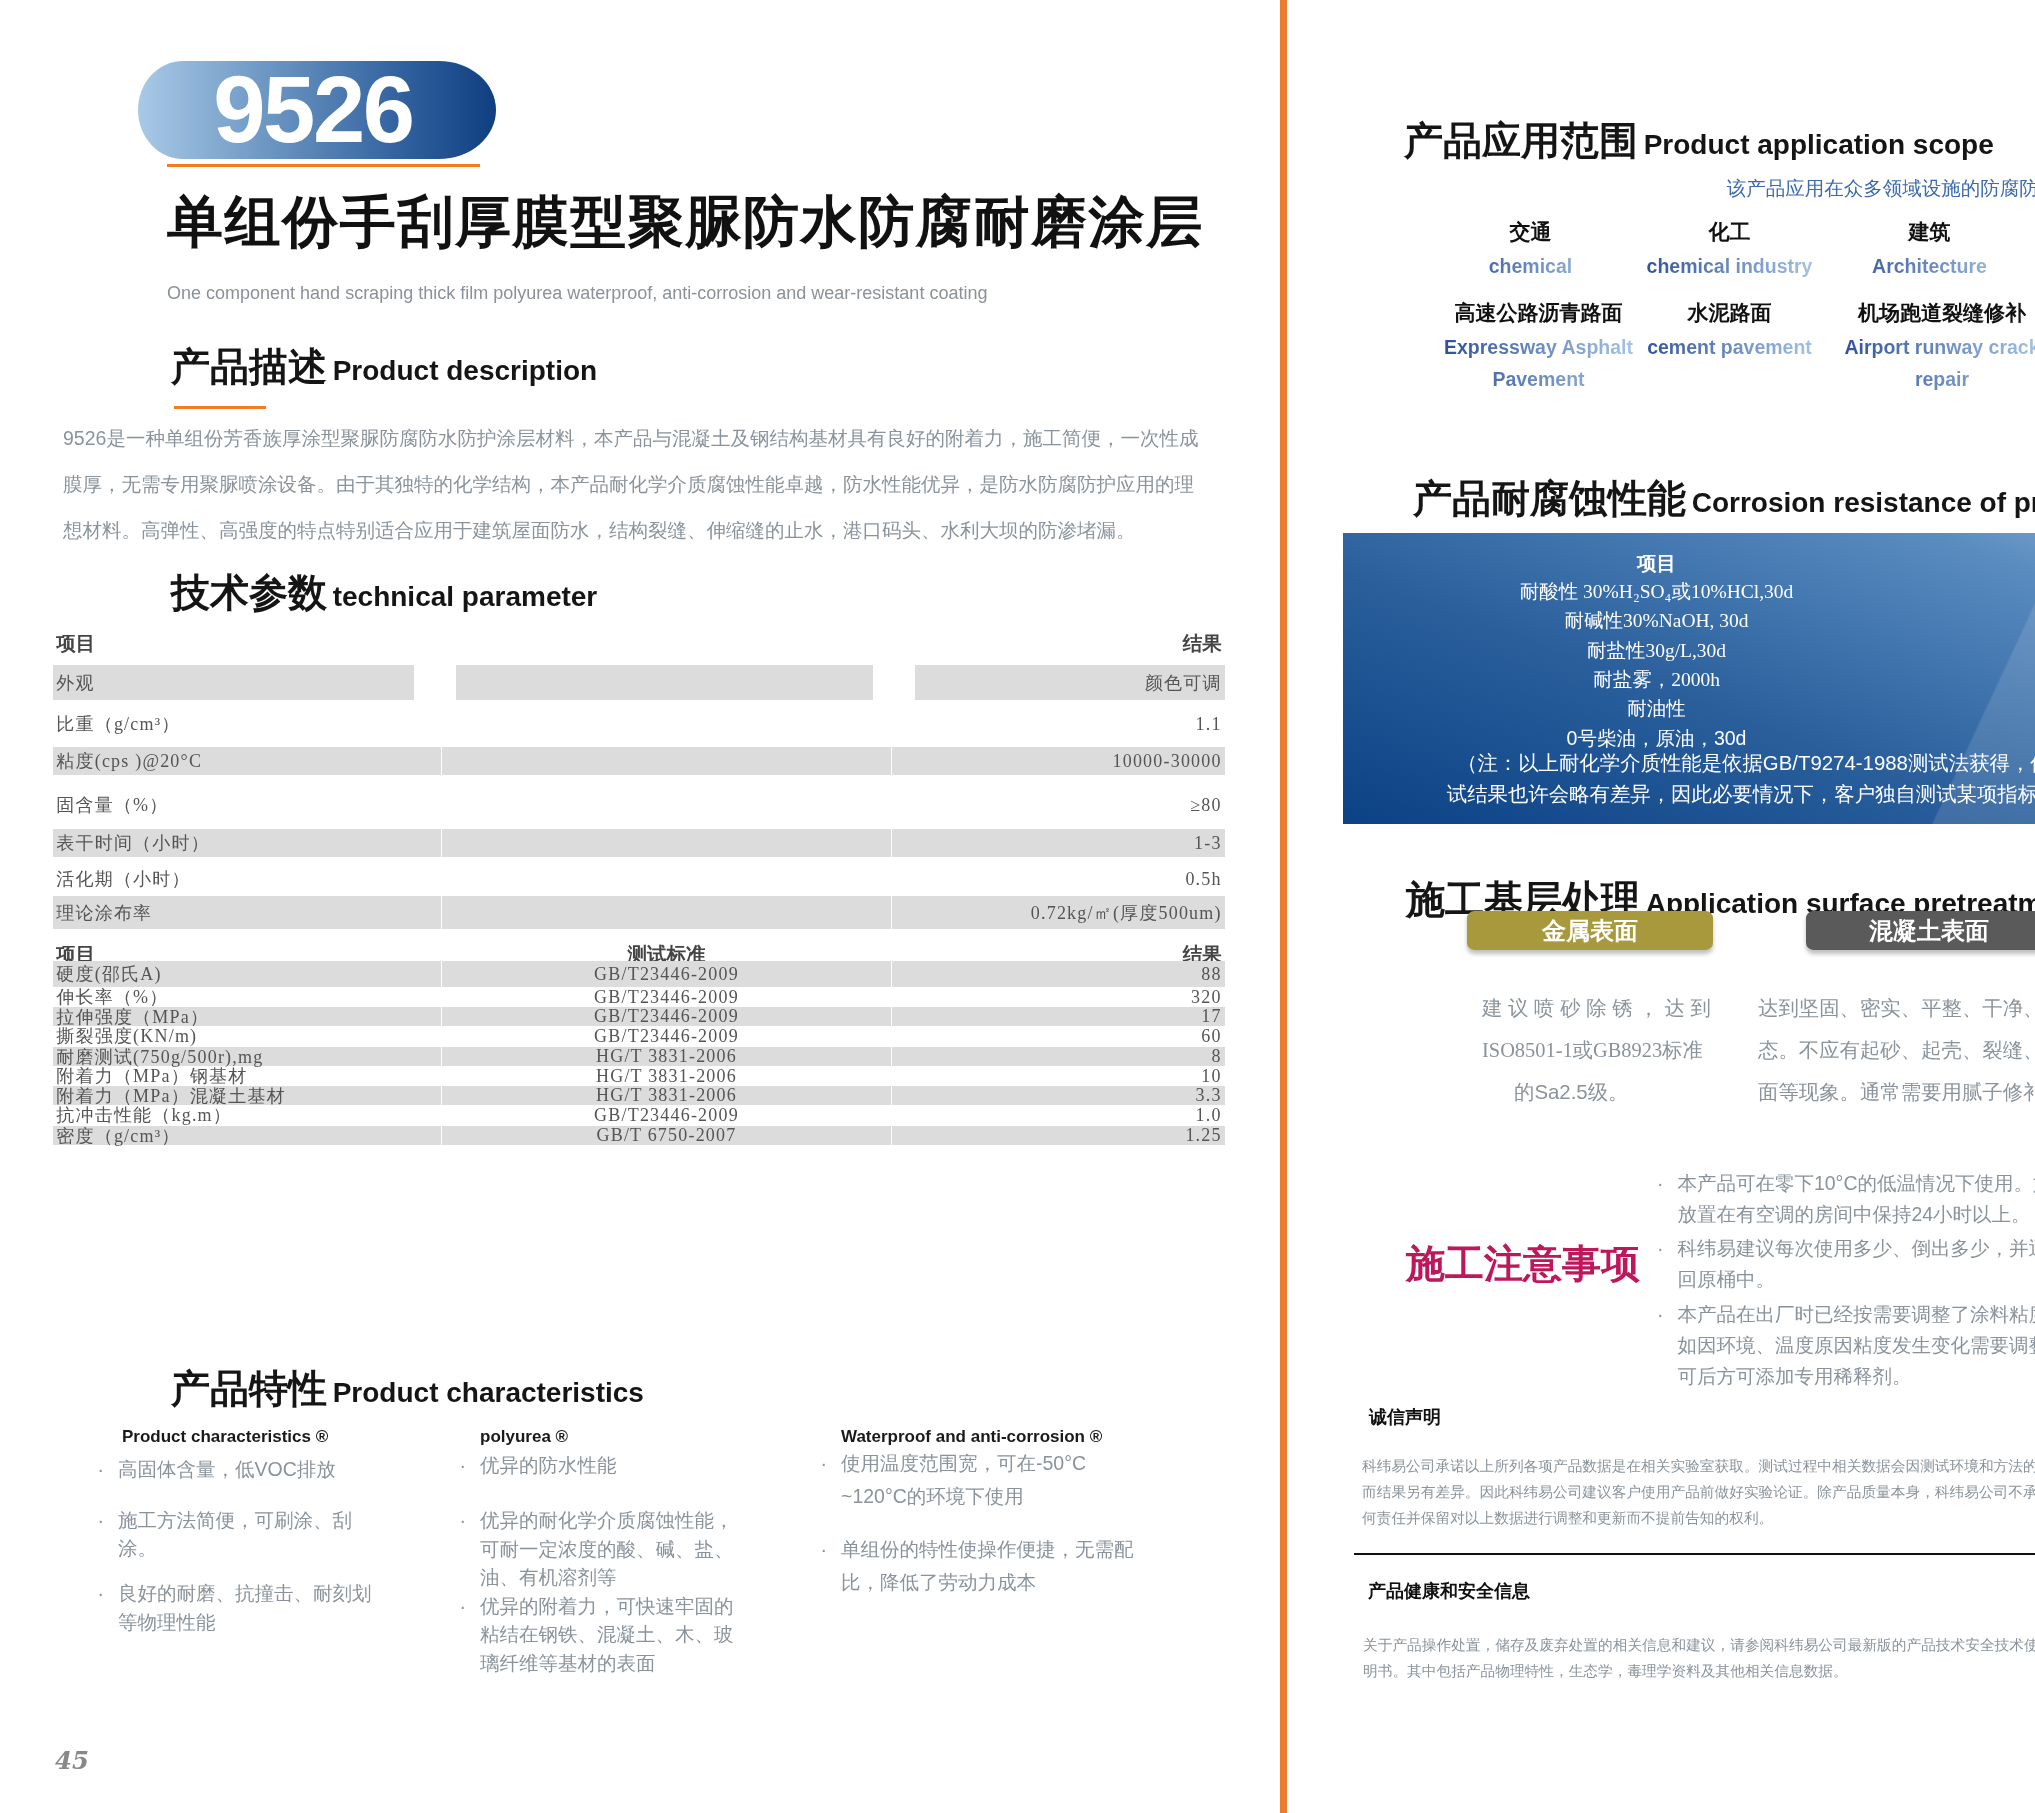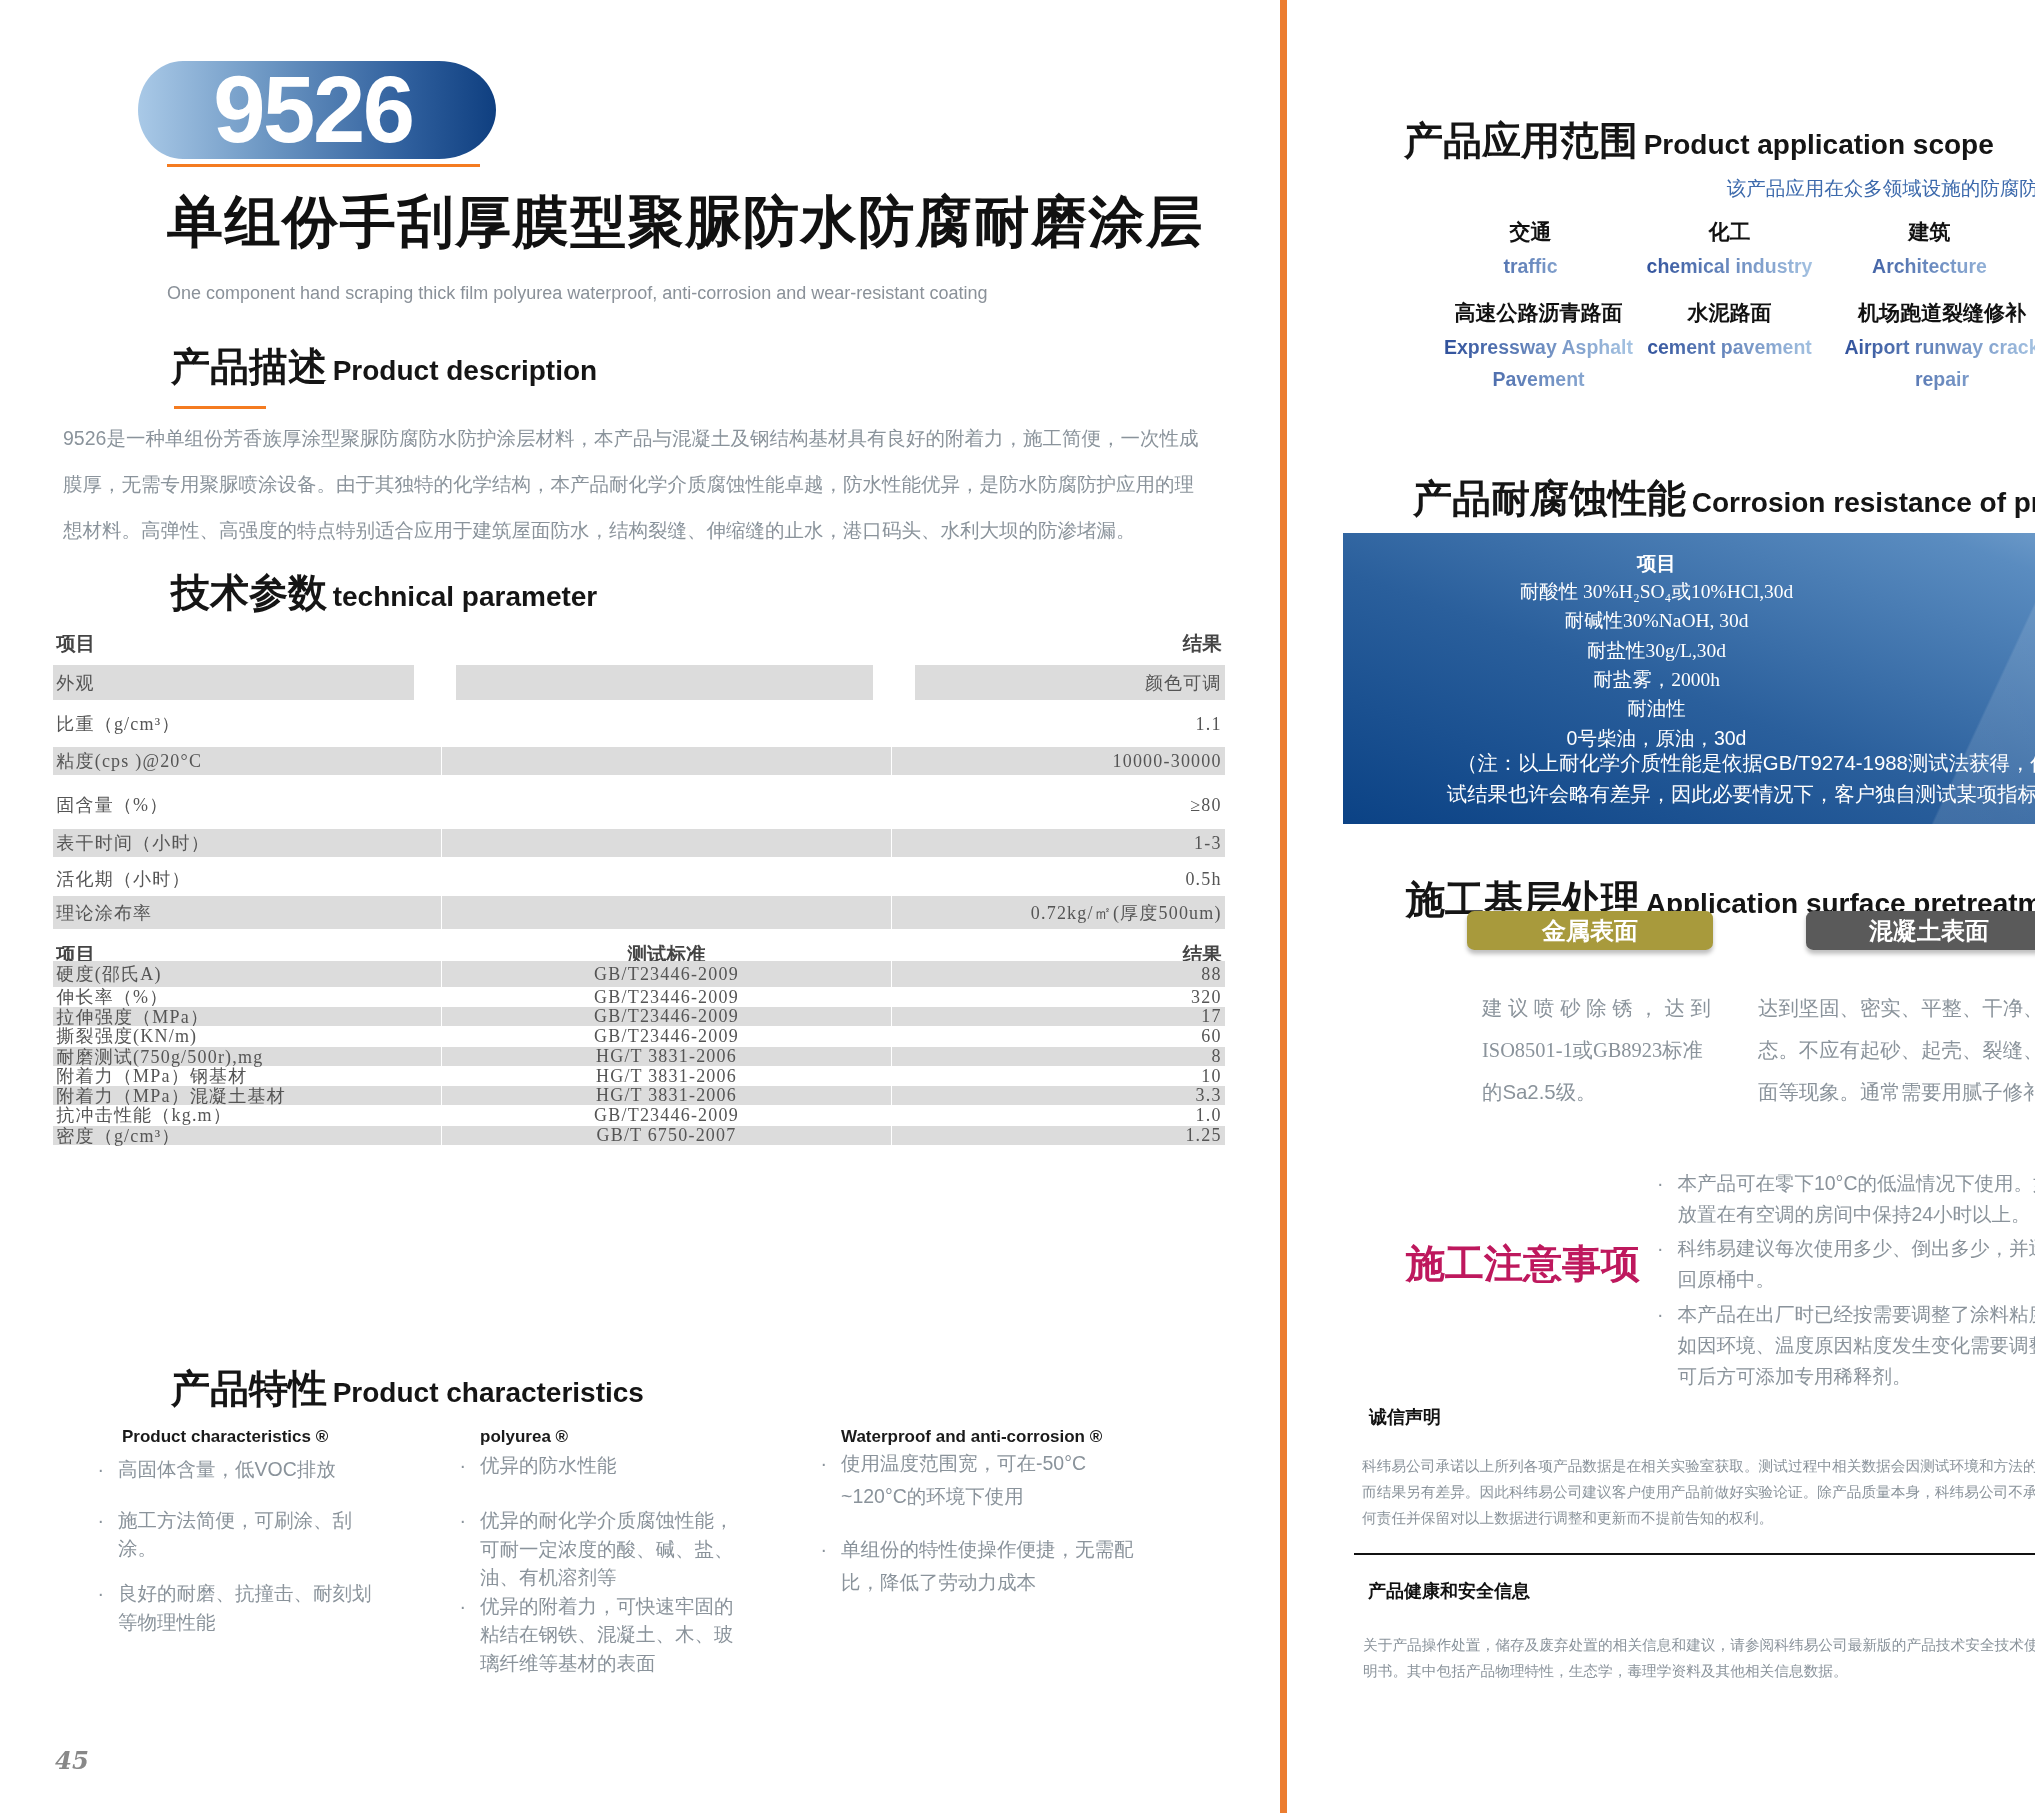--- a/index.html
+++ b/index.html
@@ -234,21 +234,21 @@
 
   <div class="abs sec-title" style="left:1404px;top:114px;">
     <span class="zh">产品应用范围</span><span class="en">Product application scope</span>
   </div>
   <div class="abs scope-sub" style="left:1343px;top:175px;width:1099px;">该产品应用在众多领域设施的防腐防护</div>
 
   <div class="abs" style="left:0;top:0;">
 
     <div class="scope-col" style="left:1449px;top:218px;width:163px;">
       <div class="scope-zh">交通</div>
-      <div class="scope-en" style="margin-top:4.1px;">traffic</div>
+      <div class="scope-en" style="margin-top:4.1px;">chemical</div>
     </div>
     <div class="scope-col" style="left:1640px;top:218px;width:179px;">
       <div class="scope-zh">化工</div>
       <div class="scope-en" style="margin-top:4.1px;">chemical industry</div>
     </div>
     <div class="scope-col" style="left:1840px;top:218px;width:179px;">
       <div class="scope-zh">建筑</div>
       <div class="scope-en" style="margin-top:4.1px;">Architecture</div>
     </div>
 
@@ -297,21 +297,21 @@
   <div class="abs sec-title" style="left:1406px;top:873px;">
     <span class="zh">施工基层处理</span><span class="en">Application surface pretreatment</span>
   </div>
 
   <div class="surf-btn" style="left:1467px;top:911px;background:#a89a3c;">金属表面</div>
   <div class="surf-btn" style="left:1806px;top:911px;background:#5a5a5a;">混凝土表面</div>
 
   <div class="surf-desc" style="left:1482px;top:987px;width:244px;">
     <div style="white-space:nowrap;">建 议 喷 砂 除 锈 ， 达 到</div>
     <div style="white-space:nowrap;font-family:'Liberation Serif','DejaVu Serif',serif;">ISO8501-1或GB8923标准</div>
-    <div style="white-space:nowrap;">的Sa2.5级。</div>
+    <div style="white-space:nowrap;margin-left:32px;">的Sa2.5级。</div>
   </div>
   <div class="surf-desc" style="left:1758px;top:987px;width:285px;">
     <div style="white-space:nowrap;">达到坚固、密实、平整、干净、干燥状</div>
     <div style="white-space:nowrap;">态。不应有起砂、起壳、裂缝、蜂窝麻</div>
     <div style="white-space:nowrap;">面等现象。通常需要用腻子修补。</div>
   </div>
 
   <div class="abs notes-title">施工注意事项</div>
   <div class="abs notes-list">
     <div class="bullet">本产品可在零下10°C的低温情况下使用。如在低温环境使用时，建议先将涂料桶放置在有空调的房间中保持24小时以上。</div>

